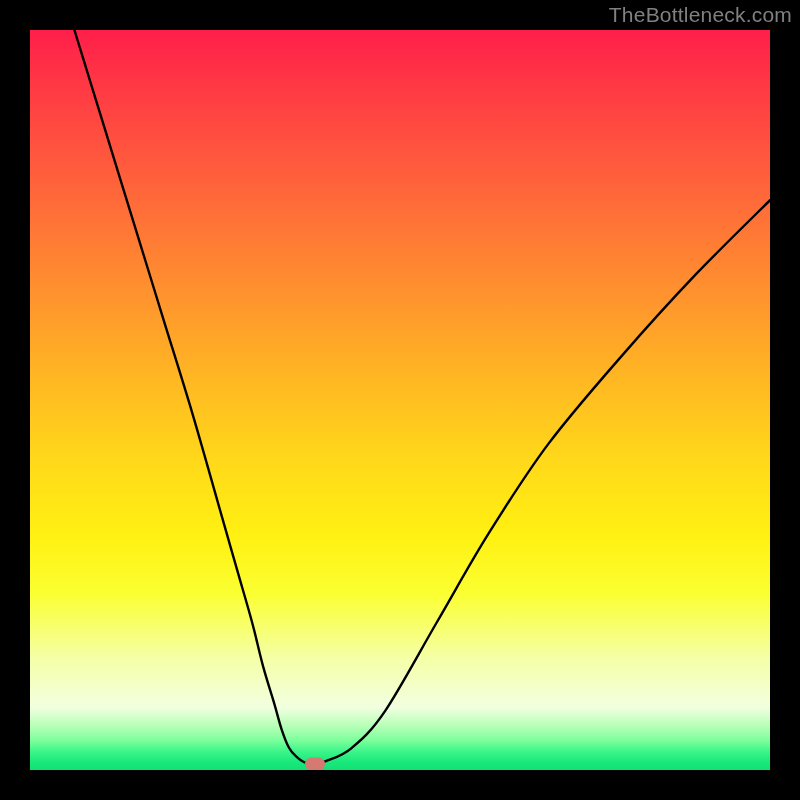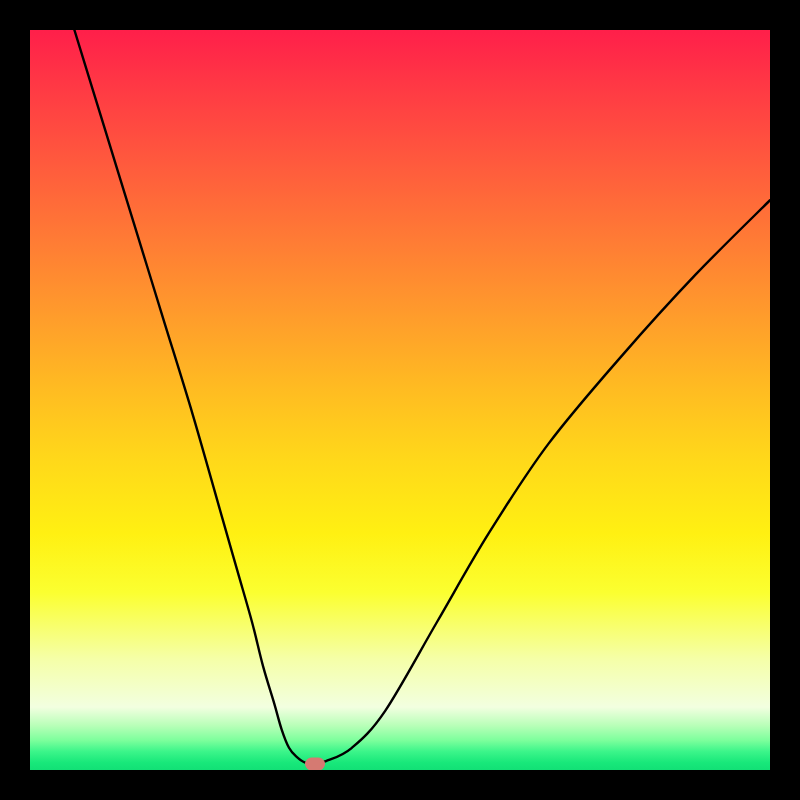--- a/index.html
+++ b/index.html
@@ -79,13 +79,14 @@
   <div class="plot-area">
     <div class="gradient"></div>
 
     <svg class="curve" width="740" height="740" viewBox="0 0 740 740" preserveAspectRatio="none">
       <path id="curve-path" d="M 44.40 0.00 C 49.33 16.03 64.13 64.13 74.00 96.20 C 83.87 128.27 93.73 160.33 103.60 192.40 C 113.47 224.47 123.33 256.53 133.20 288.60 C 143.07 320.67 152.93 351.50 162.80 384.80 C 172.67 418.10 185.00 462.50 192.40 488.40 C 199.80 514.30 202.27 522.93 207.20 540.20 C 212.13 557.47 217.68 575.97 222.00 592.00 C 226.32 608.03 229.40 622.83 233.10 636.40 C 236.80 649.97 241.12 662.92 244.20 673.40 C 247.28 683.88 249.13 691.90 251.60 699.30 C 254.07 706.70 256.53 713.24 259.00 717.80 C 261.47 722.36 263.69 724.21 266.40 726.68 C 269.11 729.15 272.20 731.61 275.28 732.60 C 278.36 733.59 281.45 732.85 284.90 732.60 C 288.35 732.35 289.83 733.59 296.00 731.12 C 302.17 728.65 312.03 726.19 321.90 717.80 C 331.77 709.41 341.02 701.77 355.20 680.80 C 369.38 659.83 389.73 621.60 407.00 592.00 C 424.27 562.40 440.30 532.80 458.80 503.20 C 477.30 473.60 495.80 444.00 518.00 414.40 C 540.20 384.80 567.33 353.97 592.00 325.60 C 616.67 297.23 641.33 270.10 666.00 244.20 C 690.67 218.30 727.67 182.53 740.00 170.20" stroke="#000" stroke-width="2.4" fill="none" stroke-linecap="round" stroke-linejoin="round"></path>
     </svg>
 
     <div id="marker" class="marker" style="left: 284.9px; top: 734.08px;"></div>
   </div>
 
+  <div class="watermark">TheBottleneck.com</div>
 </div>
 
 </body></html>

